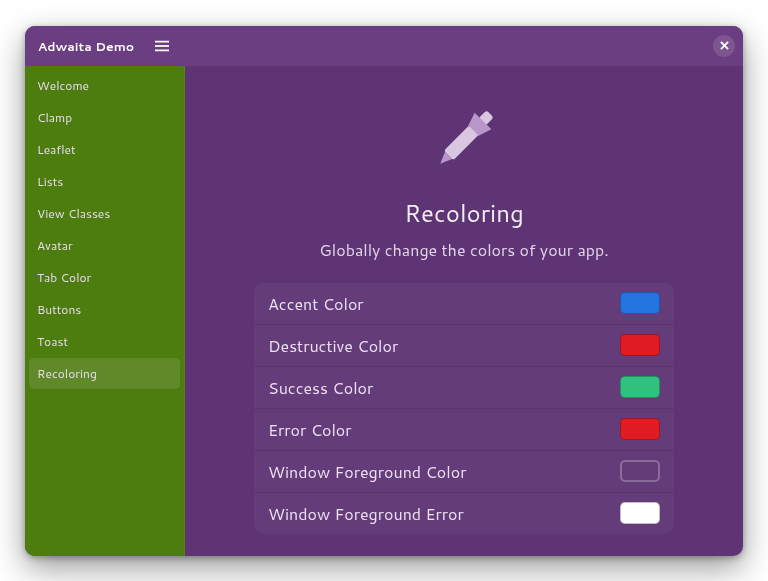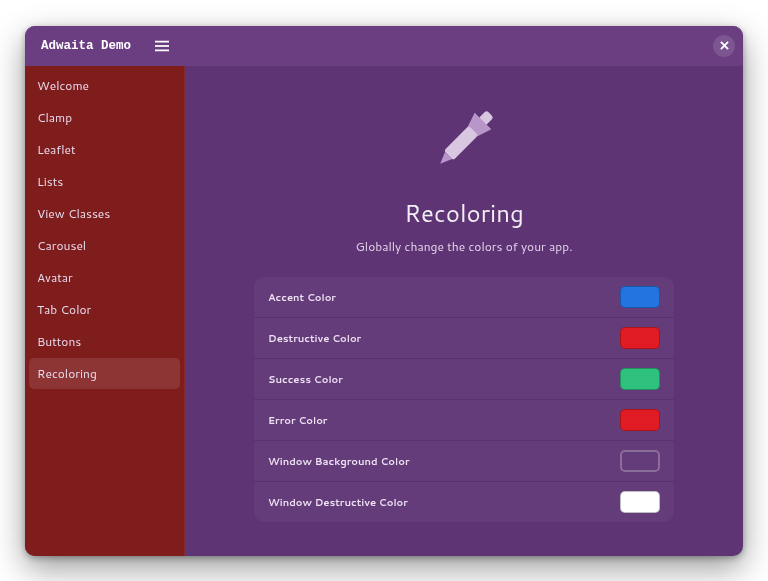--- a/index.html
+++ b/index.html
@@ -23,21 +23,20 @@
     overflow: hidden;
     position: relative;
   }
   .titlebar {
     height: 40px;
     background: #6b3e82;
     display: flex;
     align-items: center;
     padding: 0 8px 0 0;
     flex-shrink: 0;
-    font-family: Liberation Mono, monospace;
   }
   .title-left {
     width: 160px;
     display: flex;
     align-items: center;
     justify-content: space-between;
     padding: 0 8px 0 0;
   }
   .app-title {
     flex: 1;
@@ -63,21 +62,21 @@
     cursor:pointer;
   }
   .close-btn svg { width:9px;height:9px;stroke:#fff;stroke-width:2;fill:none;}
   .body {
     flex:1;
     display:flex;
     min-height:0;
   }
   .sidebar {
     width: 160px;
-    background: #7f1d1d;
+    background: #4d7c0f;
     border-right: 1px solid rgba(255,255,255,0.05);
     padding: 4px 4px;
     overflow-y:auto;
     flex-shrink:0;
   }
   .sidebar-item {
     color: #e8dcee;
     font-size: 12px;
     padding: 7px 8px;
     border-radius: 5px;
@@ -101,42 +100,41 @@
   .page-title {
     color: #fff;
     font-size: 24px;
     font-weight: 300;
     text-align:center;
     opacity:0.92;
     margin-bottom:8px;
   }
   .page-subtitle {
     color: #e3d5ea;
-    font-size: 12px;
+    font-size: 16px;
     text-align:center;
     margin-bottom: 22px;
   }
   .settings-list {
     background: rgba(255,255,255,0.045);
     border-radius: 10px;
     overflow:hidden;
     max-width: 420px;
     margin: 0 auto 20px auto;
   }
   .settings-row {
     display:flex;align-items:center;justify-content:space-between;
     padding: 9px 14px;
     border-bottom: 1px solid rgba(0,0,0,0.12);
     min-height: 38px;
   }
   .settings-row:last-child { border-bottom:none;}
   .row-label {
     color:#eee1f3;
-    font-size:10px;
-    font-weight:bold;
+    font-size:16px;
   }
   .swatch {
     width: 40px;
     height: 22px;
     border-radius: 5px;
     border: 1px solid rgba(0,0,0,0.25);
     cursor:pointer;
   }
   .swatch.outline {
     background: transparent;
@@ -168,24 +166,24 @@
   </div>
 
   <div class="body">
 
     <div class="sidebar" id="sidebar">
         <div class="sidebar-item"><span>Welcome</span></div>
         <div class="sidebar-item"><span>Clamp</span></div>
         <div class="sidebar-item"><span>Leaflet</span></div>
         <div class="sidebar-item"><span>Lists</span></div>
         <div class="sidebar-item"><span>View Classes</span></div>
-        <div class="sidebar-item"><span>Carousel</span></div>
         <div class="sidebar-item"><span>Avatar</span></div>
         <div class="sidebar-item"><span>Tab Color</span></div>
         <div class="sidebar-item"><span>Buttons</span></div>
+        <div class="sidebar-item"><span>Toast</span></div>
         <div class="sidebar-item selected"><span>Recoloring</span></div>
       </div>
 
     <div class="content">
       <div class="hero-icon">
         <svg viewBox="0 0 100 100">
           <g transform="rotate(45 50 50)">
             <rect x="44" y="6" width="12" height="14" rx="3" fill="#d9c7e2"></rect>
             <path d="M36 18 h28 l-6 18 h-16 z" fill="#b896c9"></path>
             <rect x="42" y="34" width="16" height="42" rx="3" fill="#d9c7e2"></rect>
@@ -207,24 +205,24 @@
           </div>
           <div class="settings-row">
             <span class="row-label">Success Color</span>
             <div class="swatch" style="background: rgb(46, 194, 126);"></div>
           </div>
           <div class="settings-row">
             <span class="row-label">Error Color</span>
             <div class="swatch" style="background: rgb(224, 27, 36);"></div>
           </div>
           <div class="settings-row">
-            <span class="row-label">Window Background Color</span>
+            <span class="row-label">Window Foreground Color</span>
             <div class="swatch outline"></div>
           </div>
           <div class="settings-row">
-            <span class="row-label">Window Destructive Color</span>
+            <span class="row-label">Window Foreground Error</span>
             <div class="swatch" style="background: rgb(255, 255, 255);"></div>
           </div>
         </div>
     </div>
 
   </div>
 </div>
 
 </body></html>

